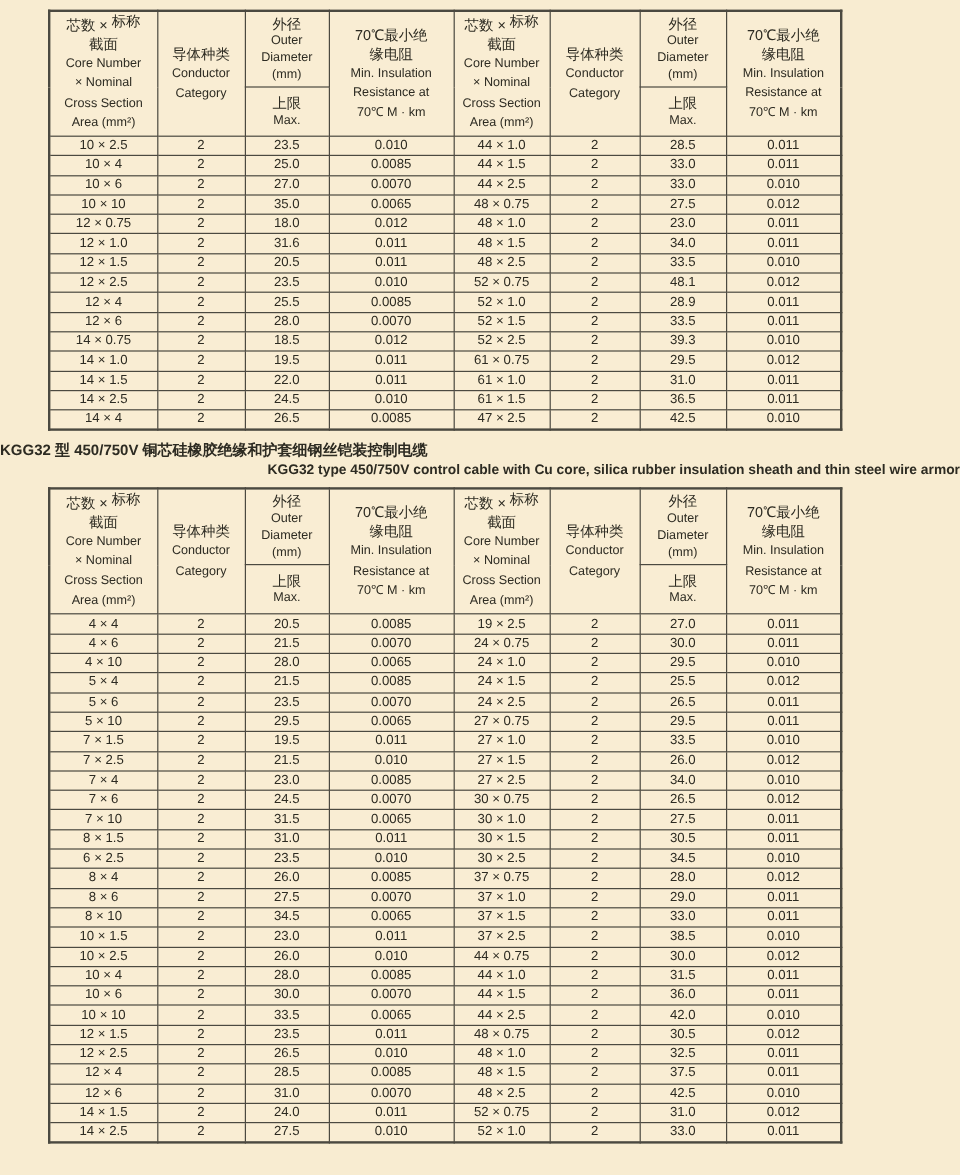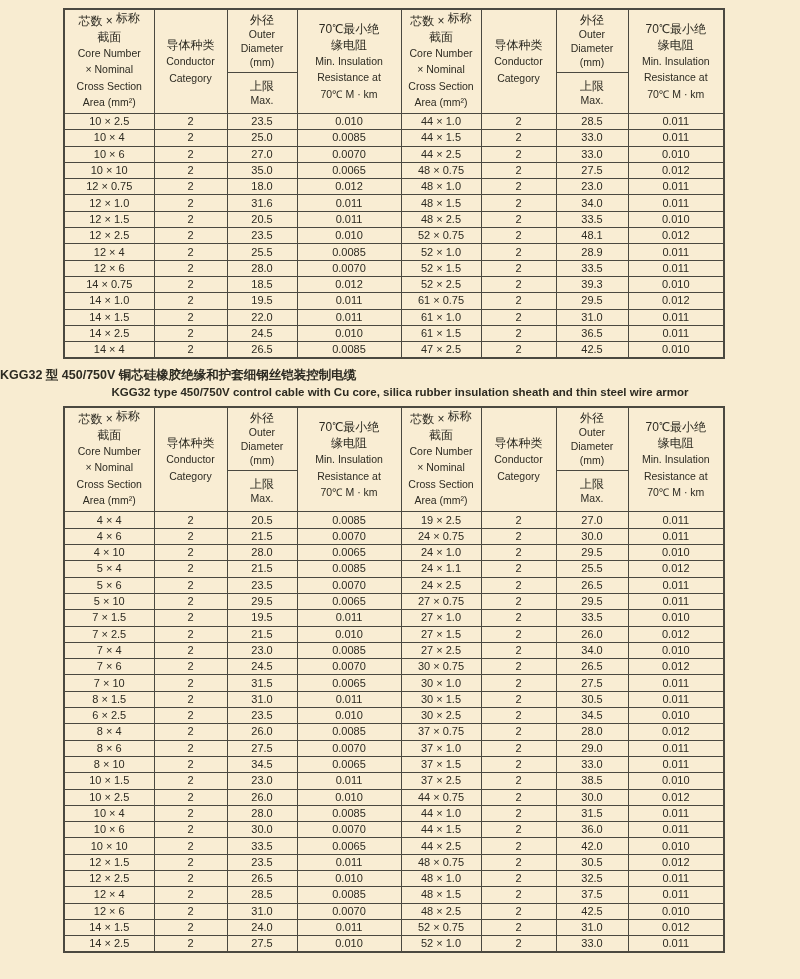--- a/index.html
+++ b/index.html
@@ -7,21 +7,21 @@
     width:800px;height:979px;
     background:#f8ecd1;
     font-family:"Liberation Sans", sans-serif;
     color:#2d2b22;
     overflow:hidden;
   }
   .sheet{position:relative;width:800px;height:979px;}
   table.spec{
     border-collapse:collapse;
     table-layout:fixed;
-    margin-left:63px;
+    margin-left:40px;
     width:660px;
     background:#f9edd3;
     border:2px solid #4b4940;
   }
   #table1{margin-top:8px;}
   #table2{margin-top:6px;}
   table.spec th, table.spec td{
     border:1px solid #4b4940;
     padding:0;
     text-align:center;
@@ -43,21 +43,21 @@
     white-space:nowrap;
   }
   .title-zh{
     margin-top:9px;
     padding-right:28px;
     font-size:12.5px;
     font-weight:bold;
     line-height:15px;
   }
   .title-en{
-    text-align:center;
+    text-align:right;
     font-size:11.5px;
     font-weight:bold;
     line-height:15px;
     margin-top:2px;
   }
 </style>
 </head>
 <body>
 
 <div class="sheet">
@@ -402,21 +402,21 @@
           <td>24 × 1.0</td>
           <td>2</td>
           <td>29.5</td>
           <td>0.010</td>
         </tr>
         <tr>
           <td>5 × 4</td>
           <td>2</td>
           <td>21.5</td>
           <td>0.0085</td>
-          <td>24 × 1.1</td>
+          <td>24 × 1.5</td>
           <td>2</td>
           <td>25.5</td>
           <td>0.012</td>
         </tr>
         <tr>
           <td>5 × 6</td>
           <td>2</td>
           <td>23.5</td>
           <td>0.0070</td>
           <td>24 × 2.5</td>

